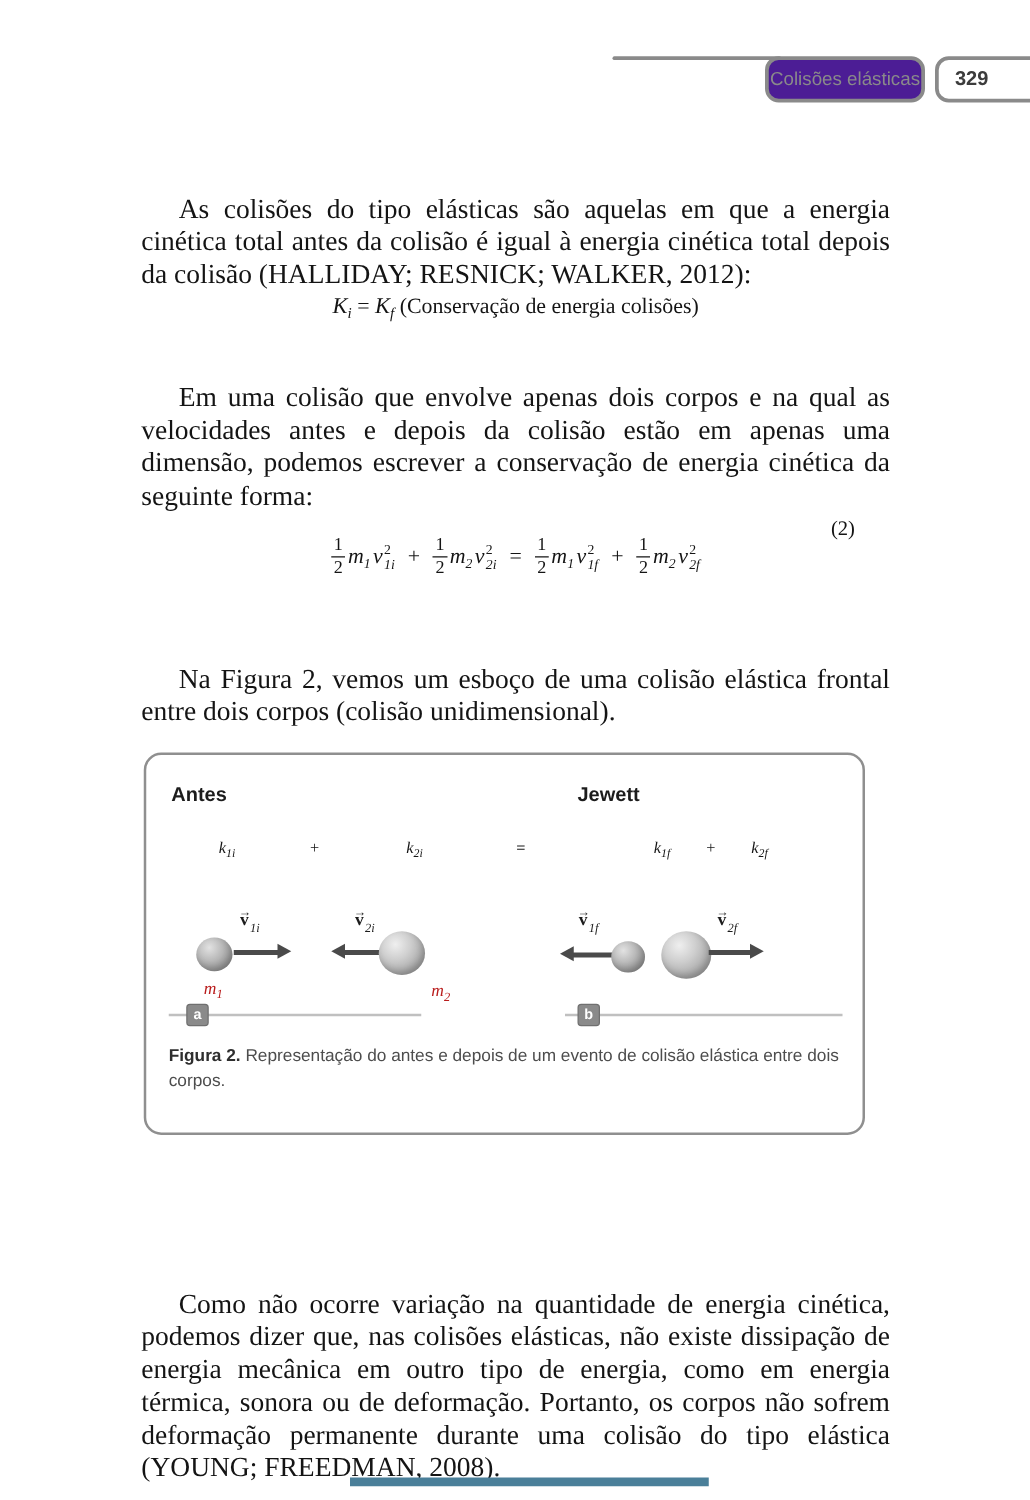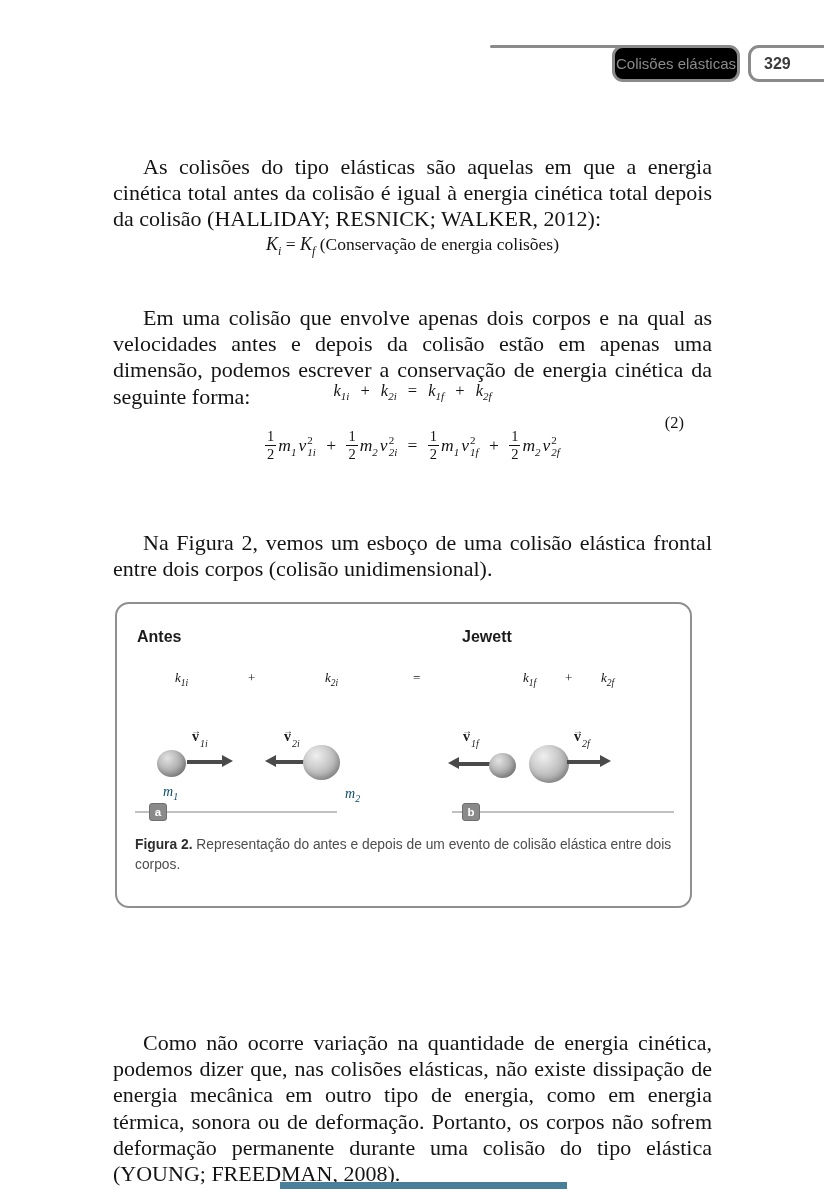--- a/index.html
+++ b/index.html
@@ -2,21 +2,21 @@
 <html><head>
 <meta charset="utf-8">
 <style>
   html,body{margin:0;padding:0;background:#ffffff;}
   #page{position:relative;width:824px;height:1200px;background:#ffffff;overflow:hidden;
         font-family:"Liberation Serif",serif;color:#141414;}
 
   
   .hdr-rule{position:absolute;left:490px;top:45px;width:135px;height:3px;background:#8a8a8a;border-radius:2px;}
   .hdr-tab{position:absolute;left:612px;top:45px;width:128px;height:37px;border:3px solid #8a8a8a;
-           border-radius:11px;background:#000000;display:flex;align-items:center;justify-content:center;box-sizing:border-box;}
+           border-radius:11px;background:#4c1d95;display:flex;align-items:center;justify-content:center;box-sizing:border-box;}
   .hdr-tab span{font-family:"Liberation Sans",sans-serif;font-size:15px;color:#8a8a8a;}
   .hdr-page{position:absolute;left:748px;top:45px;width:110px;height:37px;border:3px solid #8a8a8a;
             border-radius:11px;background:#fff;display:flex;align-items:center;box-sizing:border-box;padding-left:13px;}
   .hdr-page span{font-family:"Liberation Sans",sans-serif;font-size:16px;font-weight:bold;color:#3c3c3c;}
 
   
   .para{position:absolute;left:113px;width:599px;font-size:22px;line-height:26.2px;
         text-align:justify;text-indent:30px;color:#141414;}
 
   .it{font-style:italic;}
@@ -63,21 +63,21 @@
                     border-top:6.3px solid transparent;border-bottom:6.3px solid transparent;}
   .arr.left::before{content:"";position:absolute;left:-10px;top:-4.6px;border-right:11px solid #4a4a4a;
                     border-top:6.3px solid transparent;border-bottom:6.3px solid transparent;}
 
   .veclabel{position:absolute;font-size:14px;color:#1c1c1c;white-space:nowrap;}
   .vecstack{display:inline-block;text-align:center;line-height:0.5;}
   .vecarrow{display:block;font-size:10px;letter-spacing:-1px;}
   .vecbase{display:block;font-weight:bold;}
   .veclabel sub{font-style:italic;font-size:10px;vertical-align:-0.55em;}
 
-  .masslabel{position:absolute;font-style:italic;font-size:14px;color:#0c4a6e;}
+  .masslabel{position:absolute;font-style:italic;font-size:14px;color:#b91c1c;}
   .masslabel sub{font-size:10px;}
 
   .groundline{position:absolute;height:1.5px;background:#c0c0c0;}
   .panel-badge{position:absolute;width:16px;height:16px;background:#8a8a8a;border:1px solid #6f6f6f;border-radius:3px;
                color:#fff;font-family:"Liberation Sans",sans-serif;font-size:11.5px;font-weight:bold;
                display:flex;align-items:center;justify-content:center;}
 
   .fig-caption{position:absolute;left:18px;top:231px;width:545px;font-family:"Liberation Sans",sans-serif;
                font-size:13.8px;line-height:20px;color:#4d4d4d;}
   .fig-caption b{color:#2e2e2e;}
@@ -108,29 +108,20 @@
 
   <div class="eq1">
     <span class="kvar">K</span><sub>i</sub>
     <span>=</span>
     <span class="kvar">K</span><sub>f</sub><span> (Conservação de energia colisões)</span>
   </div>
 
   <p class="para" id="p2">Em uma colisão que envolve apenas dois corpos e na qual as velocidades antes e depois da colisão estão em apenas uma dimensão, podemos escrever a conservação de energia cinética da seguinte forma:</p>
 
   <div class="eq2">
-    <div class="eq2-line1">
-      <span class="kv">k</span><sub>1i</sub>
-      <span class="op">+</span>
-      <span class="kv">k</span><sub>2i</sub>
-      <span class="op">=</span>
-      <span class="kv">k</span><sub>1f</sub>
-      <span class="op">+</span>
-      <span class="kv">k</span><sub>2f</sub>
-    </div>
     <div class="eq2-num">(2)</div>
     <div class="eq2-line2">
       <span class="term"><span class="frac"><span class="fnum">1</span><span class="fden">2</span></span><span class="mvar">m</span><sub class="msub it">1</sub><span class="mvar">v</span><span class="ss"><span class="sup">2</span><span class="ssub">1i</span></span></span>
       <span class="op">+</span>
       <span class="term"><span class="frac"><span class="fnum">1</span><span class="fden">2</span></span><span class="mvar">m</span><sub class="msub it">2</sub><span class="mvar">v</span><span class="ss"><span class="sup">2</span><span class="ssub">2i</span></span></span>
       <span class="op">=</span>
       <span class="term"><span class="frac"><span class="fnum">1</span><span class="fden">2</span></span><span class="mvar">m</span><sub class="msub it">1</sub><span class="mvar">v</span><span class="ss"><span class="sup">2</span><span class="ssub">1f</span></span></span>
       <span class="op">+</span>
       <span class="term"><span class="frac"><span class="fnum">1</span><span class="fden">2</span></span><span class="mvar">m</span><sub class="msub it">2</sub><span class="mvar">v</span><span class="ss"><span class="sup">2</span><span class="ssub">2f</span></span></span>
     </div>

